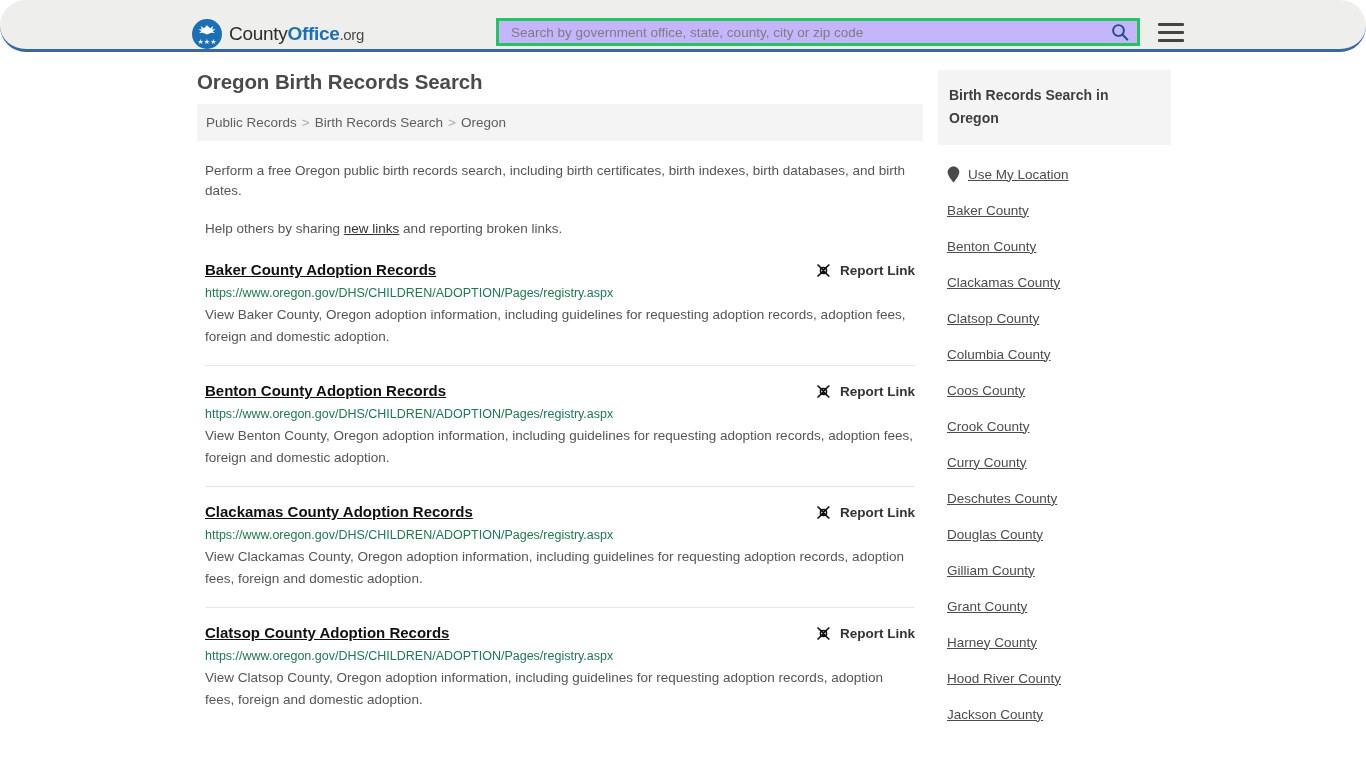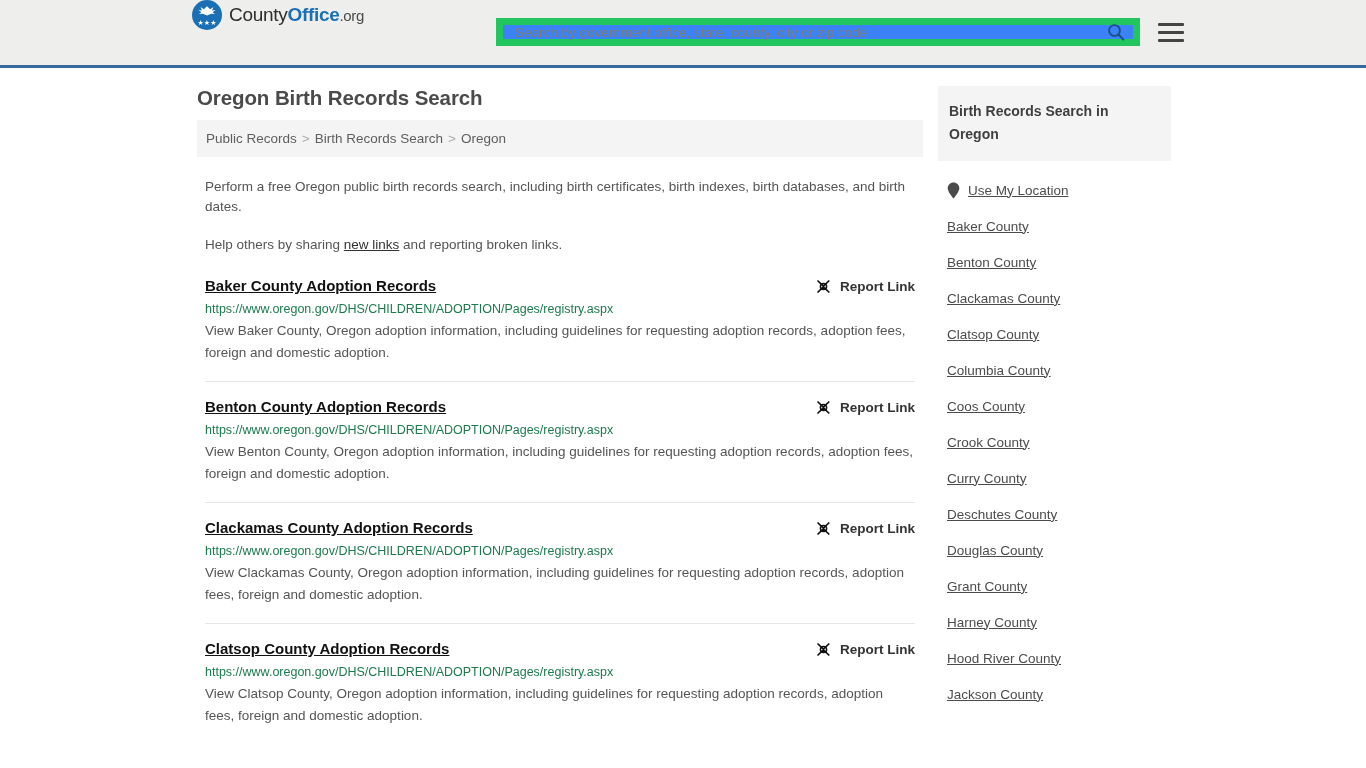--- a/index.html
+++ b/index.html
@@ -6,26 +6,27 @@
   html, body {
     margin: 0; padding: 0;
     width: 1366px; height: 768px;
     background: #ffffff;
     font-family: "Liberation Sans", sans-serif;
     overflow: hidden;
   }
 
   
   .site-header {
-    height: 68px;
+    height: 52px;
     background: #eeeeec;
     border-bottom: 3px solid #37699e;
     display: flex;
-    align-items: flex-start;
+    align-items: flex-end;
     position: relative;
+    border-radius: 26px;
   }
   .logo-wrap {
     display: flex;
     align-items: center;
     margin-left: 192px;
     text-decoration: none;
     gap: 7px;
   }
   .logo-badge {
     width: 30px; height: 30px;
@@ -61,22 +62,22 @@
   .search-area {
     position: absolute;
     left: 496px;
     top: 18px;
     display: flex;
     align-items: center;
   }
   .search-box {
     width: 644px;
     height: 28px;
-    background: #3b82f6;
-    border: 7px solid #22c55e;
+    background: #c4b5fd;
+    border: 3px solid #22c55e;
     display: flex;
     align-items: center;
     padding: 0 8px 0 10px;
   }
   .search-box input {
     flex: 1;
     border: none;
     outline: none;
     font-family: "Liberation Sans", sans-serif;
     font-size: 13.5px;
@@ -367,20 +368,23 @@
       <div class="side-row">
           <a>Curry County</a>
         </div>
       <div class="side-row">
           <a>Deschutes County</a>
         </div>
       <div class="side-row">
           <a>Douglas County</a>
         </div>
       <div class="side-row">
+          <a>Gilliam County</a>
+        </div>
+      <div class="side-row">
           <a>Grant County</a>
         </div>
       <div class="side-row">
           <a>Harney County</a>
         </div>
       <div class="side-row">
           <a>Hood River County</a>
         </div>
       <div class="side-row">
           <a>Jackson County</a>

